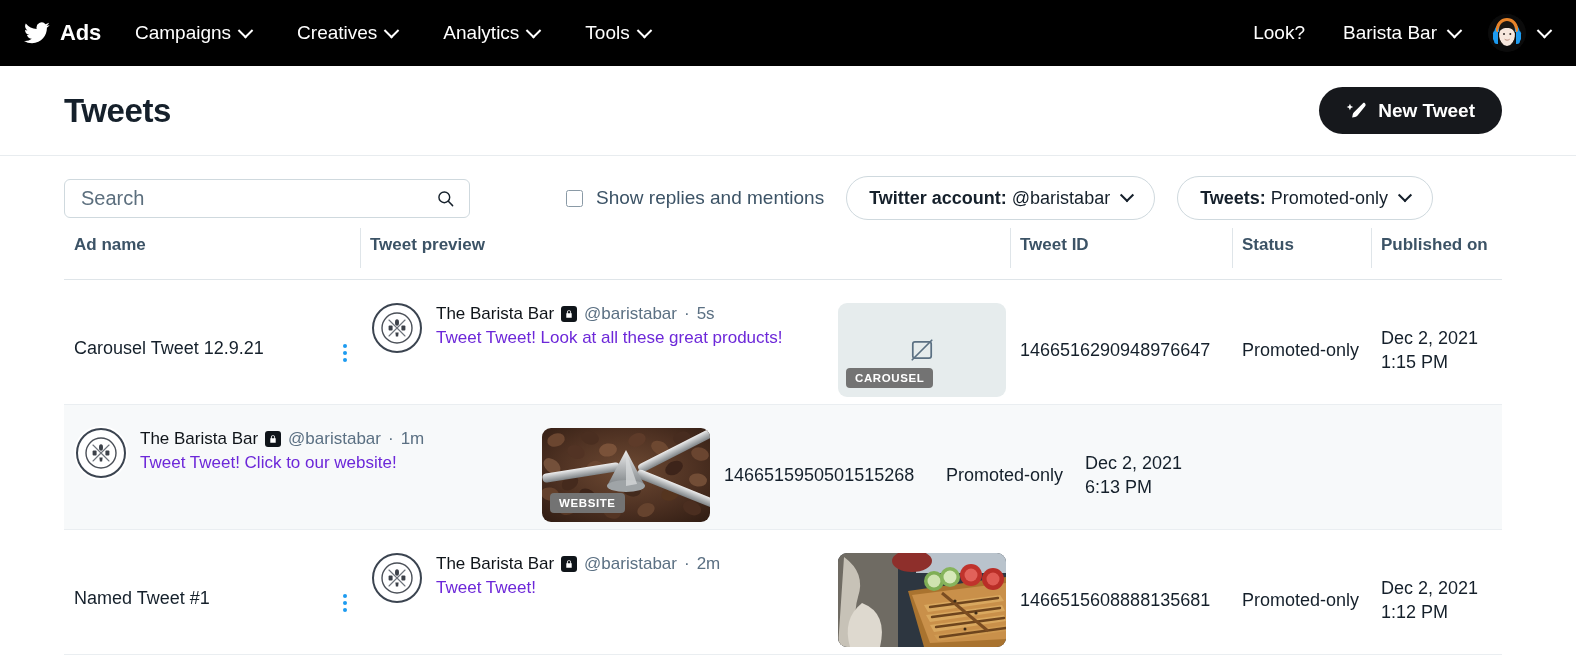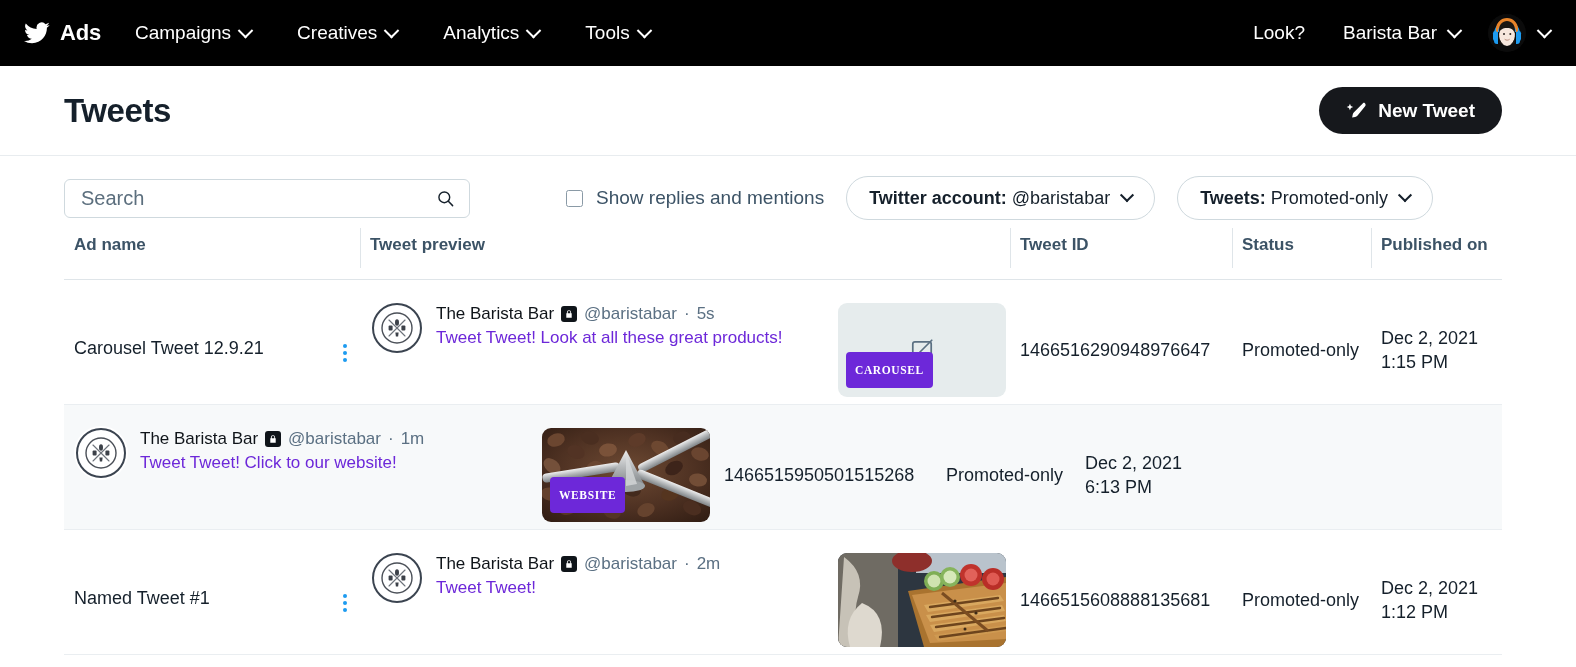--- a/index.html
+++ b/index.html
@@ -183,23 +183,23 @@
 
   .thumb {
     width: 168px; height: 94px; border-radius: 9px;
     position: relative; overflow: hidden; flex: none;
     margin-left: auto; margin-right: 4px;
     display: flex; align-items: center; justify-content: center;
   }
   .thumb-empty { background: #e6eced; }
   .thumb-badge {
     position: absolute; left: 8px; bottom: 9px;
-    background: #6d28d9; color: #fff;
+    background: #737373; color: #fff;
     font-size: 11.5px; font-weight: bold; letter-spacing: 0.6px;
-    padding: 12px 9px; border-radius: 4px; font-family: Liberation Serif, serif;
+    padding: 4px 9px; border-radius: 4px;
   }
 
   .cell-id     { width: 222px; font-size: 18px; color: #15202b; padding-left: 10px; }
   .cell-status { width: 139px; font-size: 18px; color: #15202b; padding-left: 10px; }
   .cell-pub    { width: 130px; font-size: 18px; color: #15202b; padding-left: 10px; line-height: 1.35; }
 </style>
 </head>
 <body>
 
 <div class="topnav">

